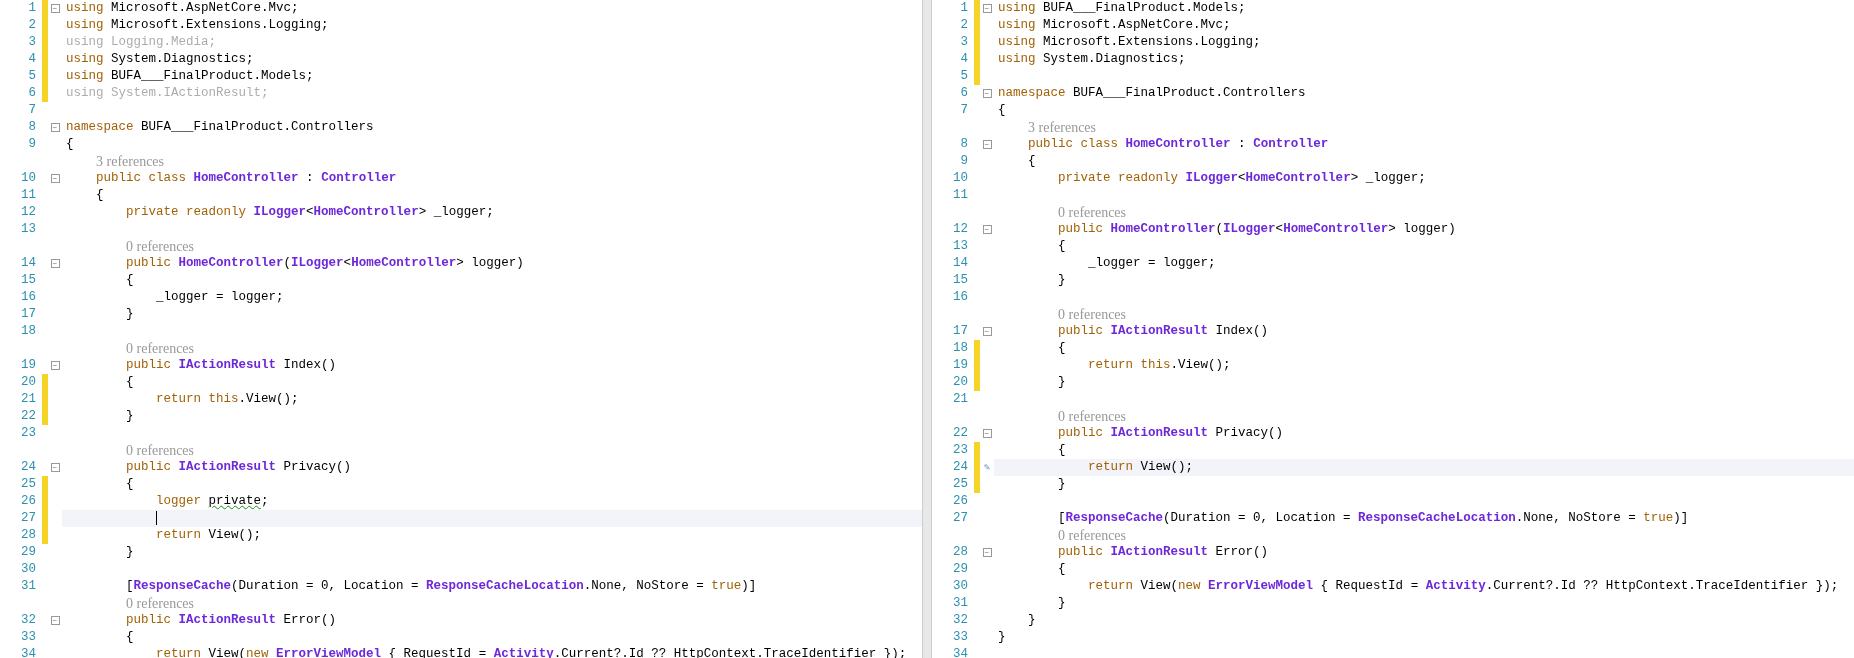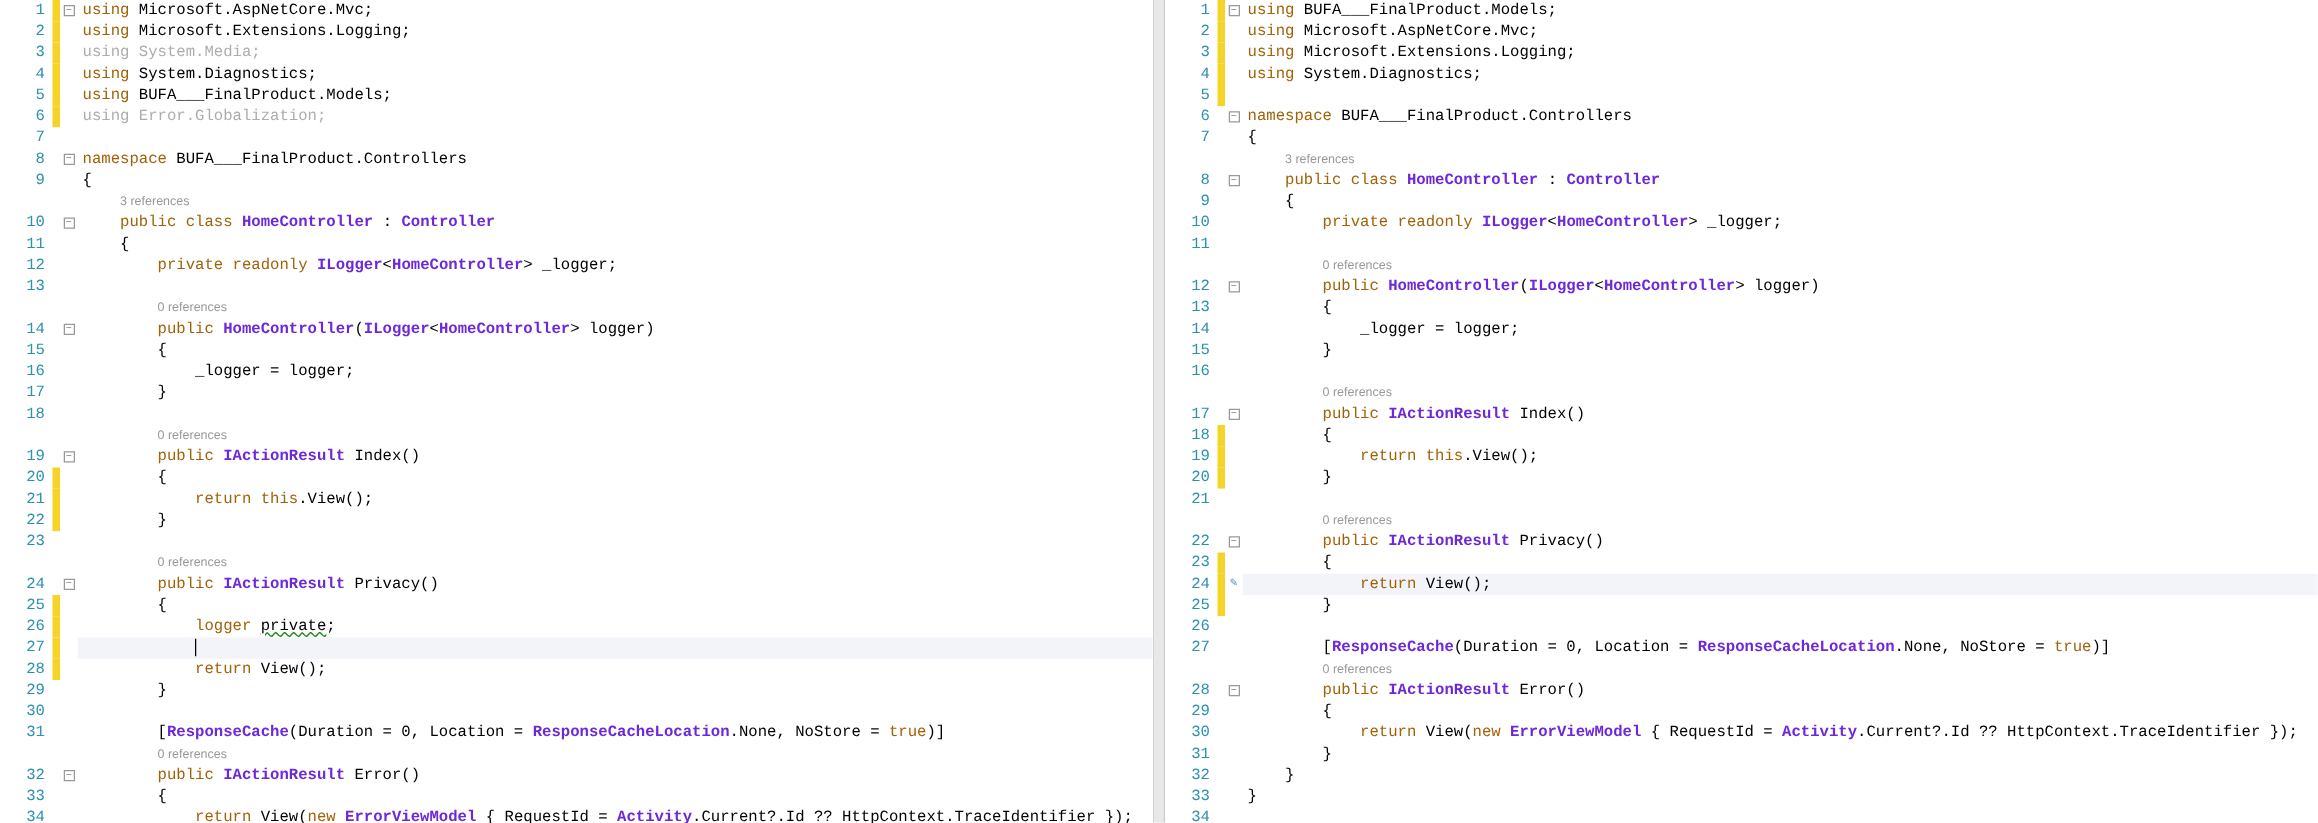--- a/index.html
+++ b/index.html
@@ -70,46 +70,46 @@
     padding-left: 4px;
   }
   .code.current {
     background: #f2f4fa;
   }
   .kw { color: #a16207; }
   .type { color: #6d28d9; font-weight: bold; }
   .gray { color: #808080; opacity: 0.65; }
   .num { color: #000; }
   .codelens {
-    font-size: 10px;
+    font-size: 14px;
     color: #999;
-    font-family: Liberation Sans, sans-serif;
+    font-family: Liberation Serif, serif;
   }
   .caret {
     display: inline-block;
     width: 1px;
     height: 14px;
     background: #000;
     vertical-align: text-bottom;
   }
   .underline-wavy {
     text-decoration: underline wavy #1e8a1e;
     text-decoration-thickness: 1px;
   }
 </style>
 </head>
 <body>
 
 <div class="pane" id="pane-left">
     <div class="line"><div class="gutter-ln">1</div><div class="gutter-mark yellow"></div><div class="gutter-fold"><span class="foldbox">−</span></div><div class="code"><span class="kw">using</span> Microsoft.AspNetCore.Mvc;</div></div>
     <div class="line"><div class="gutter-ln">2</div><div class="gutter-mark yellow"></div><div class="gutter-fold"></div><div class="code"><span class="kw">using</span> Microsoft.Extensions.Logging;</div></div>
-    <div class="line"><div class="gutter-ln">3</div><div class="gutter-mark yellow"></div><div class="gutter-fold"></div><div class="code"><span class="gray">using System.Media;</span></div></div>
+    <div class="line"><div class="gutter-ln">3</div><div class="gutter-mark yellow"></div><div class="gutter-fold"></div><div class="code"><span class="gray">using Logging.Media;</span></div></div>
     <div class="line"><div class="gutter-ln">4</div><div class="gutter-mark yellow"></div><div class="gutter-fold"></div><div class="code"><span class="kw">using</span> System.Diagnostics;</div></div>
     <div class="line"><div class="gutter-ln">5</div><div class="gutter-mark yellow"></div><div class="gutter-fold"></div><div class="code"><span class="kw">using</span> BUFA___FinalProduct.Models;</div></div>
-    <div class="line"><div class="gutter-ln">6</div><div class="gutter-mark yellow"></div><div class="gutter-fold"></div><div class="code"><span class="gray">using Error.Globalization;</span></div></div>
+    <div class="line"><div class="gutter-ln">6</div><div class="gutter-mark yellow"></div><div class="gutter-fold"></div><div class="code"><span class="gray">using System.IActionResult;</span></div></div>
     <div class="line"><div class="gutter-ln">7</div><div class="gutter-mark"></div><div class="gutter-fold"></div><div class="code"></div></div>
     <div class="line"><div class="gutter-ln">8</div><div class="gutter-mark"></div><div class="gutter-fold"><span class="foldbox">−</span></div><div class="code"><span class="kw">namespace</span> BUFA___FinalProduct.Controllers</div></div>
     <div class="line"><div class="gutter-ln">9</div><div class="gutter-mark"></div><div class="gutter-fold"></div><div class="code">{</div></div>
     <div class="line"><div class="gutter-ln"></div><div class="gutter-mark"></div><div class="gutter-fold"></div><div class="code">    <span class="codelens">3 references</span></div></div>
     <div class="line"><div class="gutter-ln">10</div><div class="gutter-mark"></div><div class="gutter-fold"><span class="foldbox">−</span></div><div class="code">    <span class="kw">public</span> <span class="kw">class</span> <span class="type">HomeController</span> : <span class="type">Controller</span></div></div>
     <div class="line"><div class="gutter-ln">11</div><div class="gutter-mark"></div><div class="gutter-fold"></div><div class="code">    {</div></div>
     <div class="line"><div class="gutter-ln">12</div><div class="gutter-mark"></div><div class="gutter-fold"></div><div class="code">        <span class="kw">private</span> <span class="kw">readonly</span> <span class="type">ILogger</span>&lt;<span class="type">HomeController</span>&gt; _logger;</div></div>
     <div class="line"><div class="gutter-ln">13</div><div class="gutter-mark"></div><div class="gutter-fold"></div><div class="code"></div></div>
     <div class="line"><div class="gutter-ln"></div><div class="gutter-mark"></div><div class="gutter-fold"></div><div class="code">        <span class="codelens">0 references</span></div></div>
     <div class="line"><div class="gutter-ln">14</div><div class="gutter-mark"></div><div class="gutter-fold"><span class="foldbox">−</span></div><div class="code">        <span class="kw">public</span> <span class="type">HomeController</span>(<span class="type">ILogger</span>&lt;<span class="type">HomeController</span>&gt; logger)</div></div>

